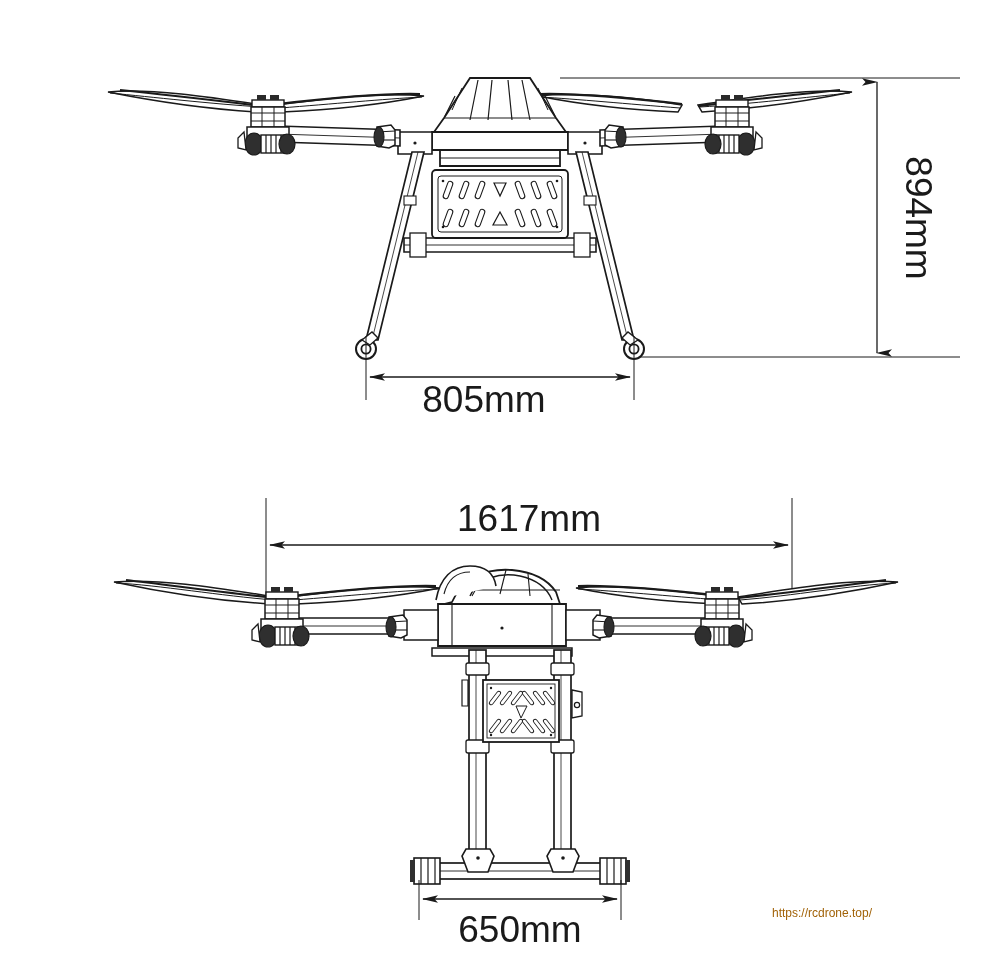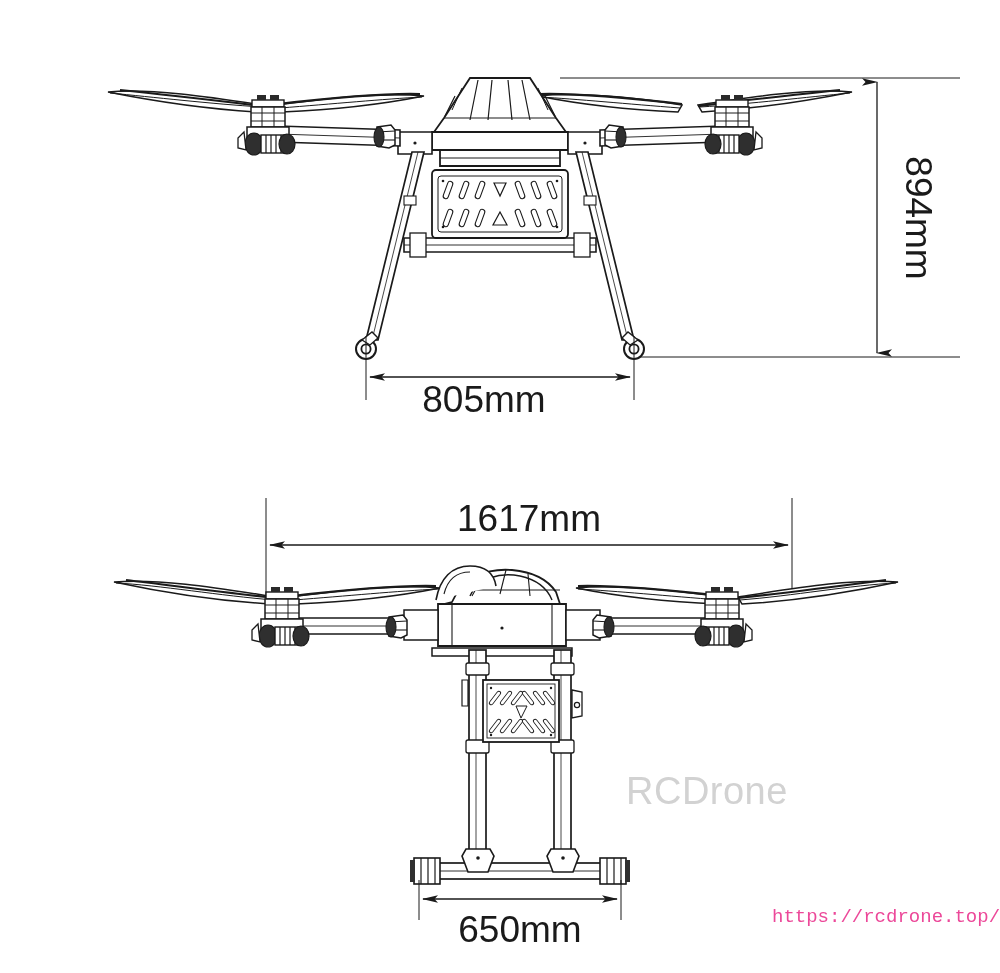--- a/index.html
+++ b/index.html
@@ -4,22 +4,22 @@
 <style>
   html,body{margin:0;padding:0;background:#ffffff;}
   body{width:1000px;height:973px;position:relative;overflow:hidden;
        font-family:"Liberation Sans","DejaVu Sans",sans-serif;color:#222;}
   .stage{position:absolute;inset:0;}
   svg{display:block;}
   .dimtext{font-family:"Liberation Sans","DejaVu Sans",sans-serif;fill:#1a1a1a;}
   .wm{position:absolute;left:626px;top:770px;font-size:38px;color:#d2d2d2;
       letter-spacing:.5px;font-family:"Liberation Sans","DejaVu Sans",sans-serif;
       white-space:nowrap;}
-  .url{position:absolute;left:772px;top:906px;font-size:19px;color:#ec4899;
-       font-family:Liberation Mono, monospace;white-space:nowrap;}
+  .url{position:absolute;left:772px;top:906px;font-size:12px;color:#a16207;
+       font-family:Liberation Sans, sans-serif;white-space:nowrap;}
 </style>
 </head>
 <body>
 
 <div class="stage">
 
 <svg width="1000" height="973" viewBox="0 0 1000 973">
 
   <defs>
     <marker id="arrL" markerWidth="16" markerHeight="10" refX="1" refY="5" orient="auto" markerUnits="userSpaceOnUse">
@@ -374,16 +374,15 @@
 
     <g>
       <line x1="419" y1="880" x2="419" y2="920" stroke="#1a1a1a" stroke-width="1"></line>
       <line x1="621" y1="880" x2="621" y2="920" stroke="#1a1a1a" stroke-width="1"></line>
       <line x1="423" y1="899" x2="617" y2="899" stroke="#1a1a1a" stroke-width="1.3" marker-start="url(#arrL)" marker-end="url(#arrR)"></line>
       <text class="dimtext" font-size="37" x="520" y="942" text-anchor="middle">650mm</text>
     </g>
   </g>
 </svg>
 
-<div class="wm">RCDrone</div>
 <div class="url">https://rcdrone.top/</div>
 
 </div>
 
 </body></html>

